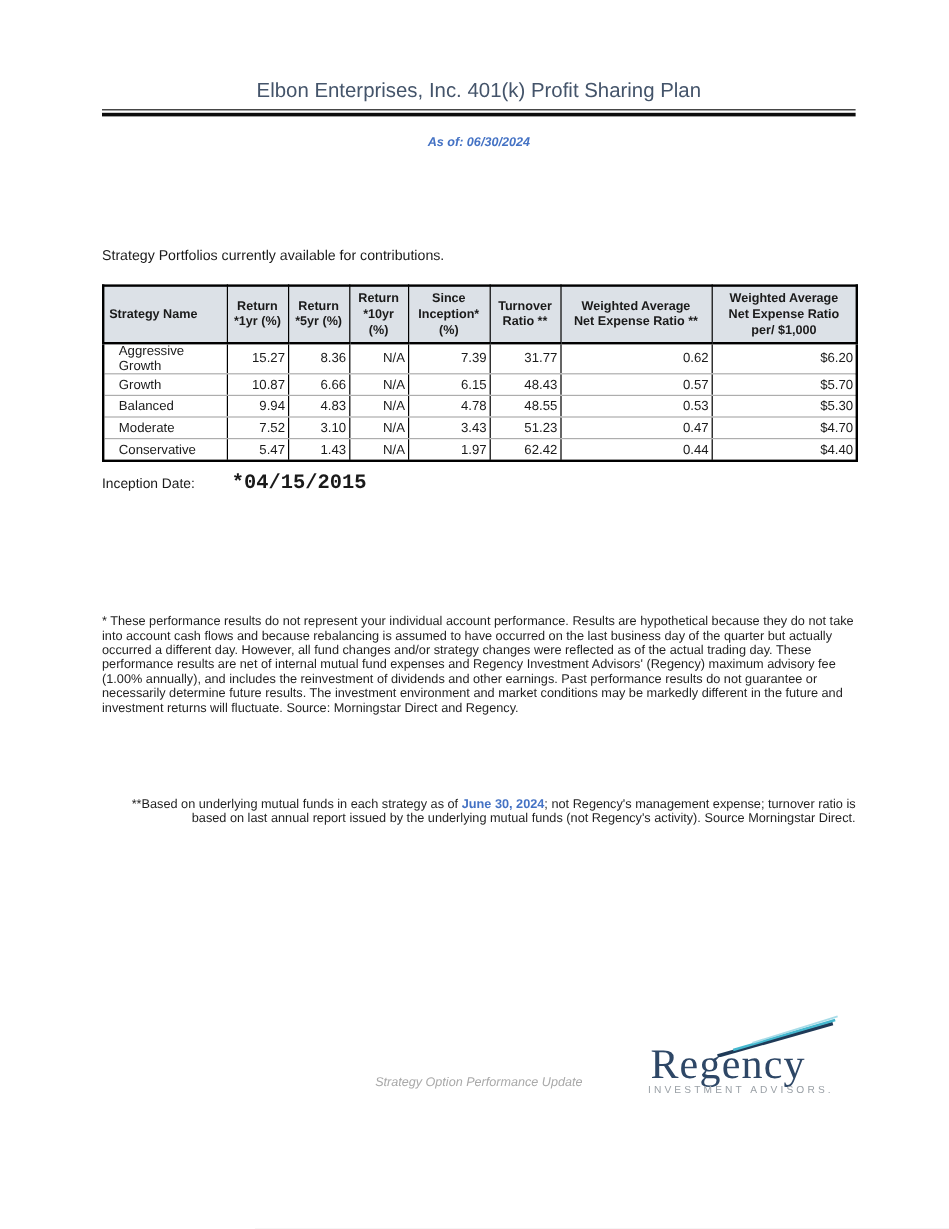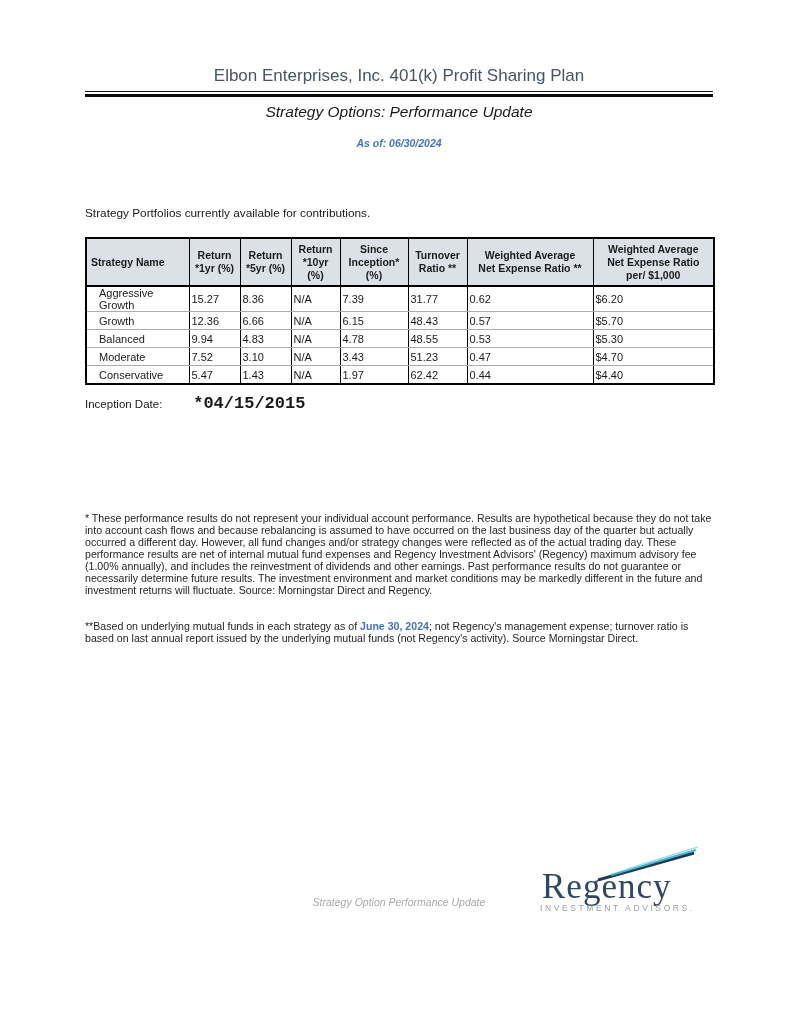--- a/index.html
+++ b/index.html
@@ -60,40 +60,40 @@
     white-space:pre-line;
     border-left:1px solid #000;
     border-bottom:2px solid #000;
     padding:3px 2px;
     height:40px;
     line-height:13px;
   }
   table.perf th.name-col { text-align:left; padding-left:4px; }
   table.perf td {
     font-size:11px;
-    text-align:left;
+    text-align:right;
     vertical-align:middle;
     border-left:1px solid #000;
     border-bottom:1px solid #adadad;
     height:17px;
     padding:0 2px;
   }
   table.perf tr:last-child td { border-bottom:none; }
   table.perf td.name { text-align:left; padding-left:12px; }
   table.perf th:first-child, table.perf td:first-child { border-left:none; }
 
   
   .inception { top:394px; font-size:11.5px; }
   .inception .lbl { display:inline-block; width:105px; }
   .inception .val { font-weight:bold; font-size:17px;font-family:Liberation Mono, monospace; }
 
   
   .fn { font-size:10.6px; line-height:12px; color:#1f1f1f; text-align:left; }
   .fn1 { top:512px; }
-  .fn2 { top:620px; }
+  .fn2 { top:664px;text-align:right; }
   .fn-blue { color:#4472C4; font-weight:bold; }
 
   
   .footer-label {
     top:896px;
     font-style:italic;
     font-size:10.5px;
     color:#a9a9a9;
     text-align:center;
   }
@@ -116,21 +116,20 @@
   }
 </style>
 </head>
 <body>
 
 <div class="page">
 
   <div class="content hdr">
     <div class="doc-title">Elbon Enterprises, Inc. 401(k) Profit Sharing Plan</div>
     <div class="title-rule"></div>
-    <div class="doc-subtitle">Strategy Options: Performance Update</div>
     <div class="as-of">As of: 06/30/2024</div>
   </div>
 
   <div class="content intro">Strategy Portfolios currently available for contributions.</div>
 
   <div class="content tbl-wrap">
     <table class="perf">
       <colgroup>
         <col style="width:103px">
           <col style="width:51px">
@@ -167,21 +166,21 @@
           <td>15.27</td>
           <td>8.36</td>
           <td>N/A</td>
           <td>7.39</td>
           <td>31.77</td>
           <td>0.62</td>
           <td>$6.20</td>
         </tr>
         <tr>
           <td class="name">Growth</td>
-          <td>12.36</td>
+          <td>10.87</td>
           <td>6.66</td>
           <td>N/A</td>
           <td>6.15</td>
           <td>48.43</td>
           <td>0.57</td>
           <td>$5.70</td>
         </tr>
         <tr>
           <td class="name">Balanced</td>
           <td>9.94</td>

